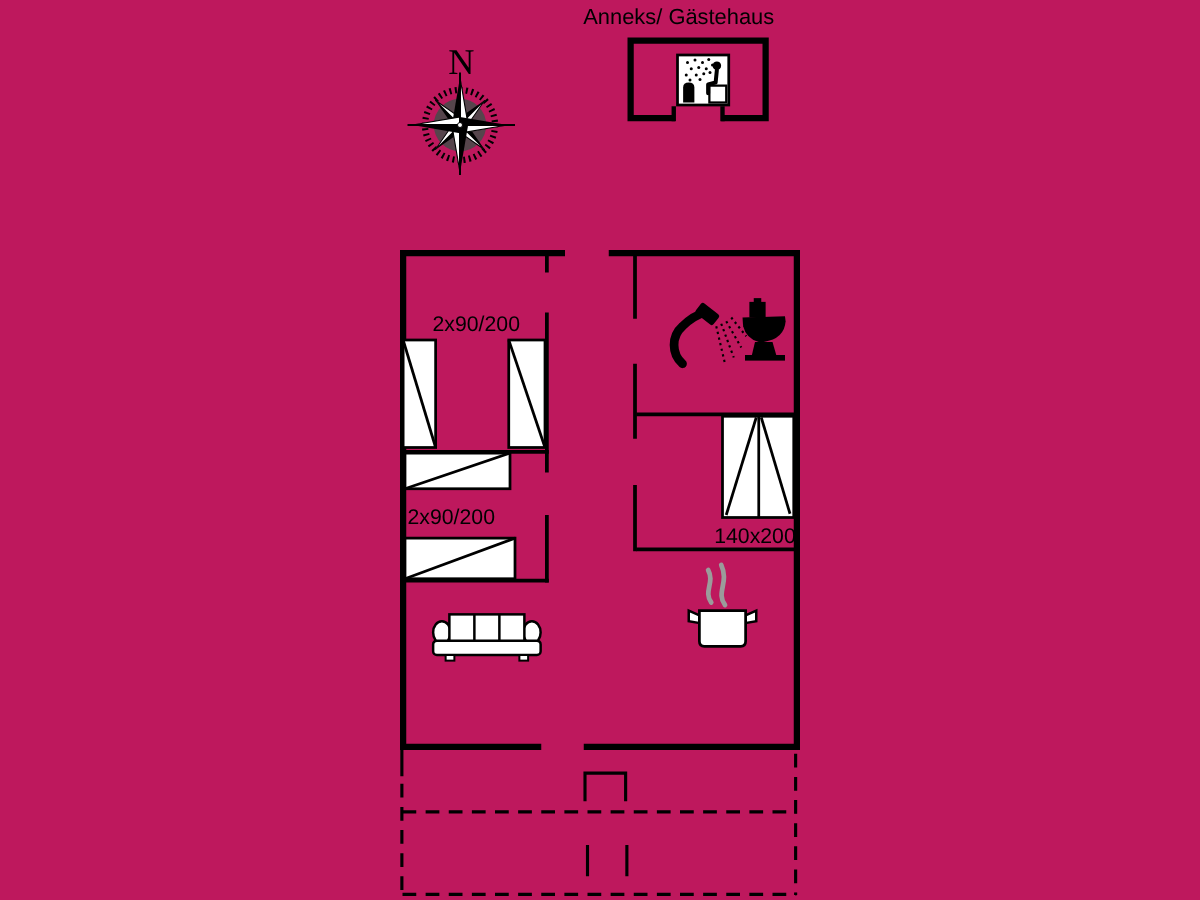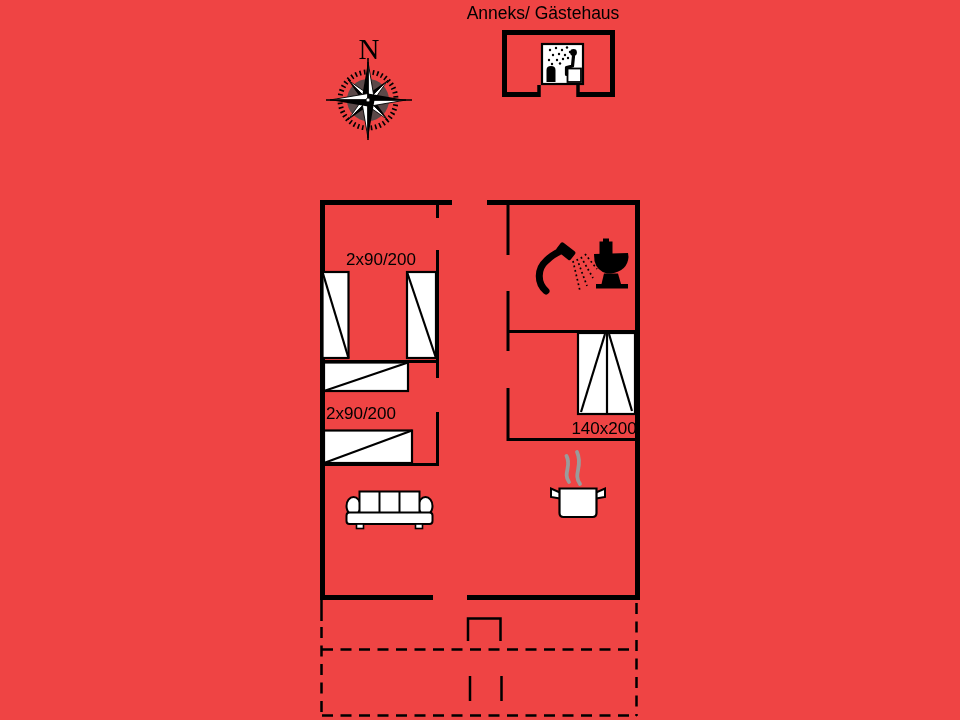--- a/index.html
+++ b/index.html
@@ -1,16 +1,16 @@
 <!DOCTYPE html>
 <html><head>
 <meta charset="utf-8">
 <style>
   html,body{margin:0;padding:0;background:#ffffff;}
-  .canvas{position:relative;width:960px;height:720px;background:#ef4444;overflow:hidden;text-align:center;}
+  .canvas{position:relative;width:960px;height:720px;background:#be185d;overflow:hidden;text-align:center;}
   svg{display:block;}
   text{font-family:"Liberation Sans","DejaVu Sans",sans-serif;fill:#000;}
   .serif{font-family:"Liberation Serif","DejaVu Serif",serif;}
 </style>
 </head>
 <body>
 
 <div class="canvas">
 <svg width="960" height="720" viewBox="0 0 960 720">
 

